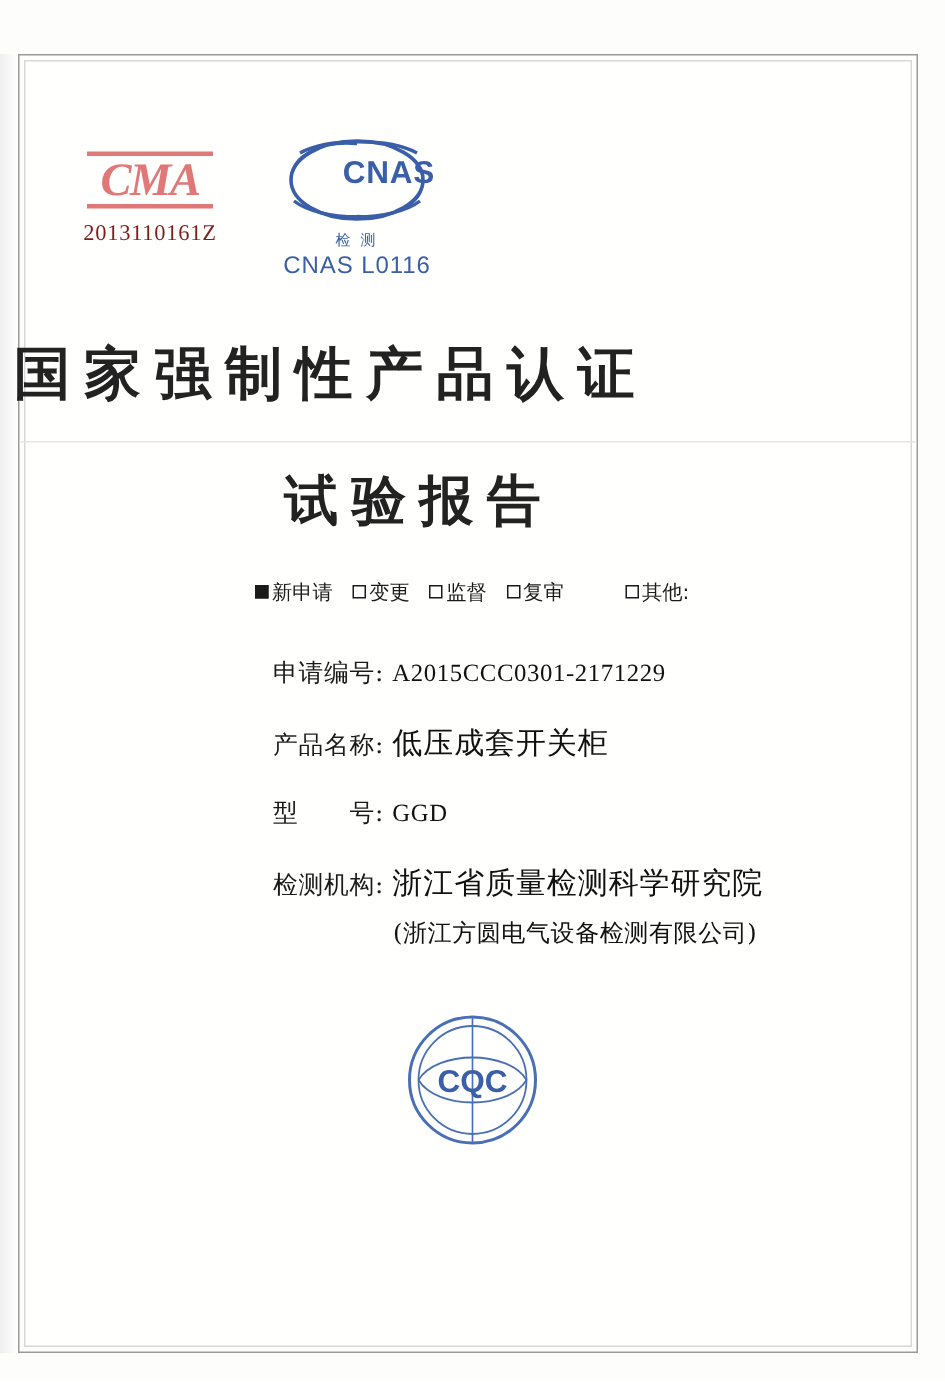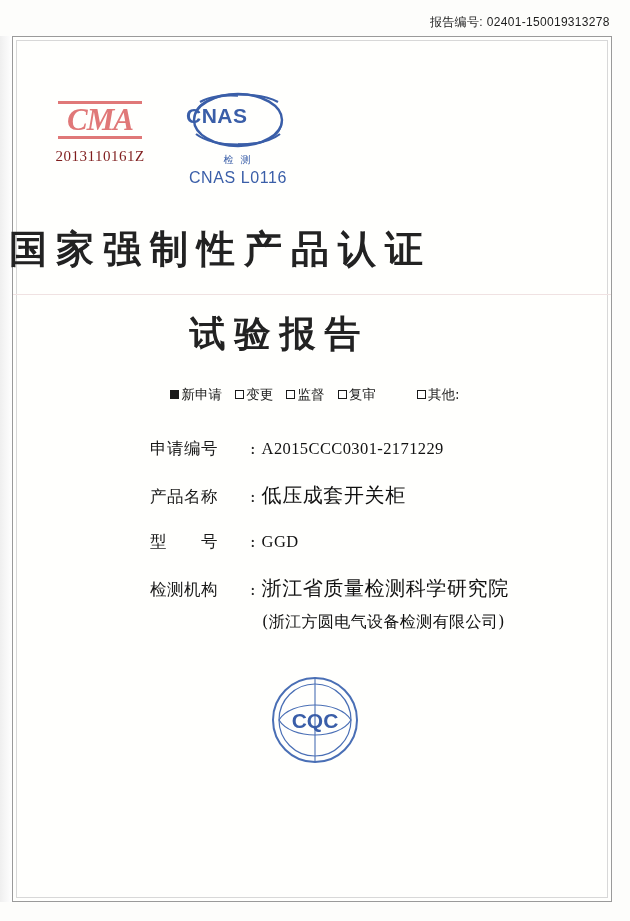--- a/index.html
+++ b/index.html
@@ -130,21 +130,21 @@
   .cnas-logo {
     width: 104px;
     height: 62px;
     margin: 0 auto;
     position: relative;
   }
   .cnas-word {
     position: absolute;
     left: 0; top: 14px;
     width: 104px;
-    text-align: left;
+    text-align: right;
     font-family: "Liberation Sans", sans-serif;
     font-weight: bold;
     font-size: 21px;
     color: #3a5ea8;
     letter-spacing: 0.5px;
   }
   .cnas-sub {
     margin-top: 1px;
     font-size: 10px;
     color: #3a5ea8;
@@ -231,20 +231,21 @@
     margin-bottom: 22px;
     white-space: nowrap;
   }
   .field-label {
     font-family: Liberation Mono, monospace;
     font-size: 16.5px;
     color: #1a1a1a;
     width: 100px;
     flex: 0 0 100px;
     letter-spacing: 0.5px;
+    text-align: right;
   }
   .field-colon {
     font-family: "DejaVu Serif", serif;
     font-size: 16.5px;
     margin-right: 6px;
   }
   .field-value {
     font-family: "Liberation Serif", serif;
     font-size: 16.5px;
     color: #111;
@@ -282,24 +283,20 @@
     left: 0; top: 36px;
     width: 12px; height: 866px;
     background: linear-gradient(to right, #efefef, #ffffff);
   }
 </style>
 </head>
 <body>
 
 <div class="page">
 
-  <div class="report-no-bar">
-    <span class="report-no-label">报告编号:</span>
-    <span class="report-no-value">02401-150019313278</span>
-  </div>
 
   <div class="doc-frame"></div>
   <div class="scan-line"></div>
   <div class="edge-shadow-left"></div>
 
   <div class="cma-block">
     <div class="cma-mark">
       <div class="cma-bar-top"></div>
       <div class="cma-text">CMA</div>
       <div class="cma-bar-bottom"></div>

